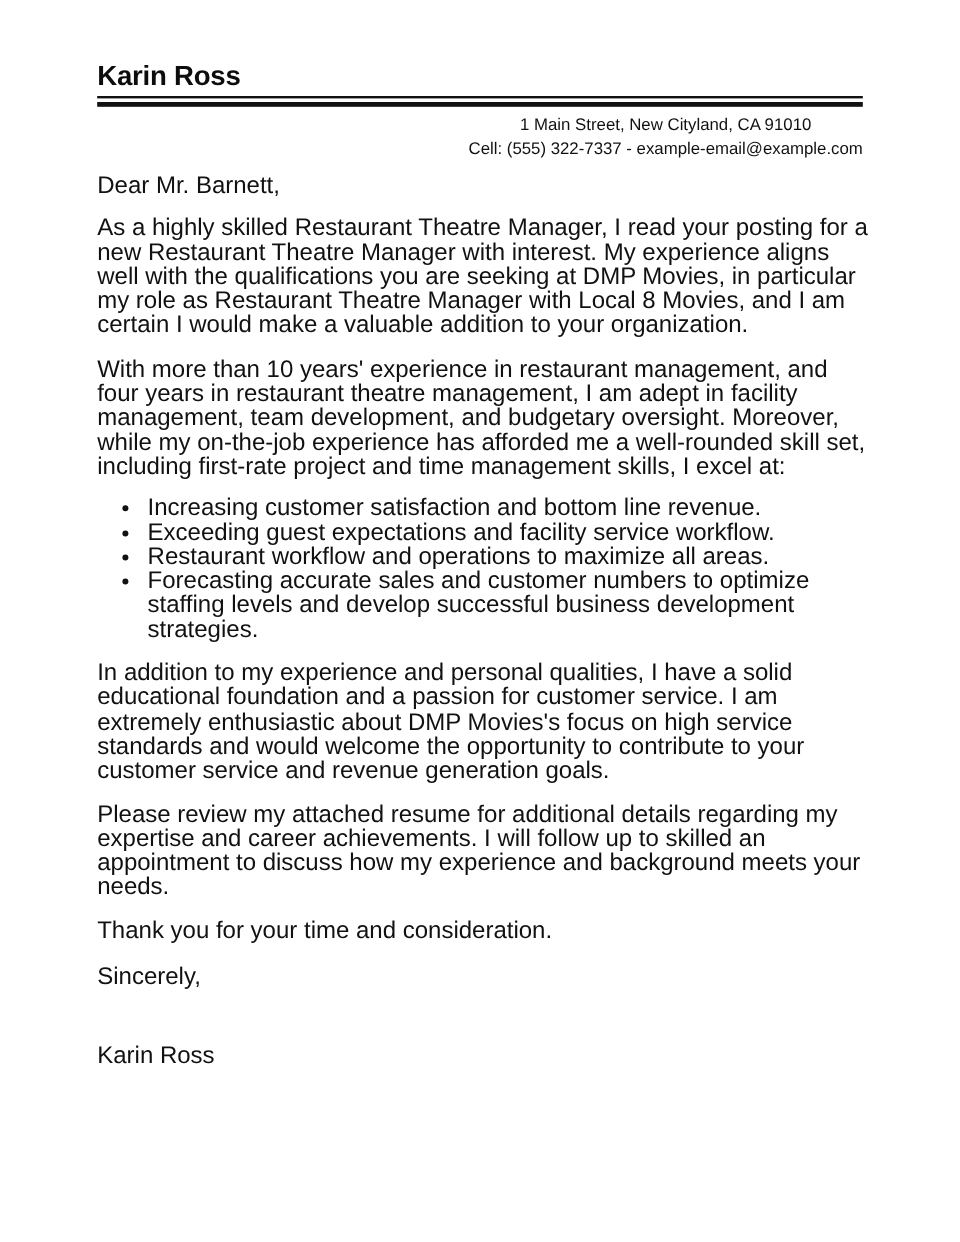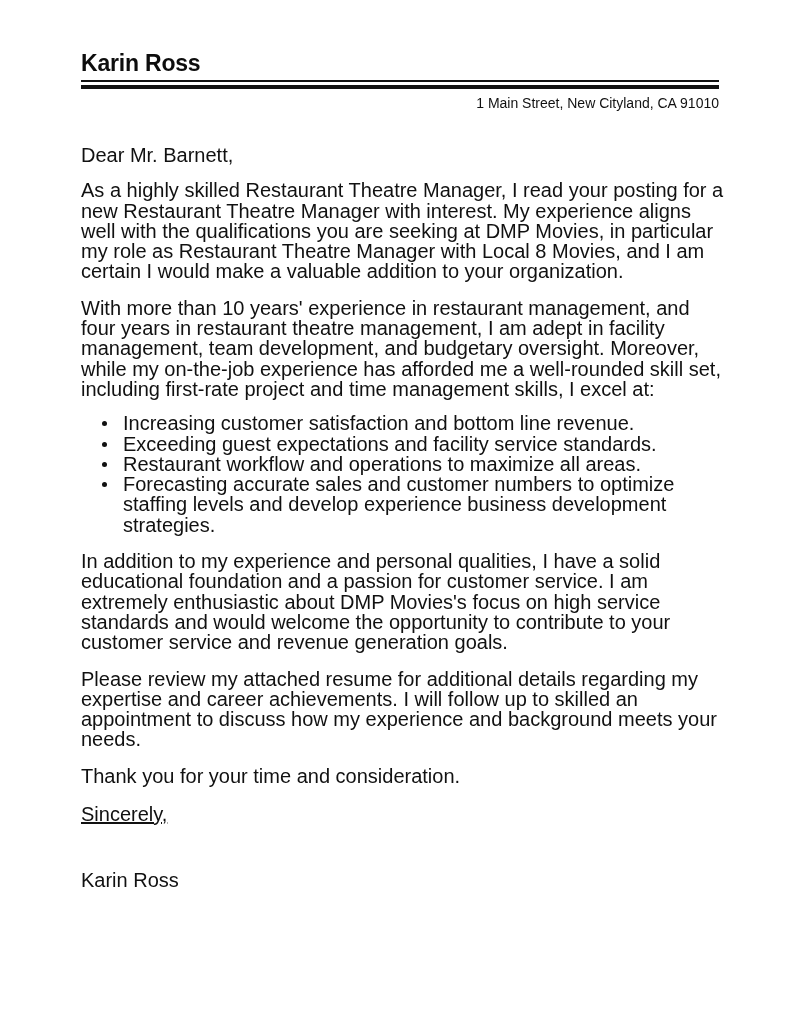--- a/index.html
+++ b/index.html
@@ -12,44 +12,45 @@
     .rule-thick { position: absolute; left: 81px; top: 85px; width: 638px; height: 4px; background: #111; }
     .contact { position: absolute; right: 81px; top: 94px; text-align: center; font-size: 14px; line-height: 19.5px; }
     .contact div { white-space: nowrap; }
     .body { position: absolute; left: 81px; top: 145px; width: 645px; font-size: 20px; line-height: 20.3px; }
     .body p { margin: 0 0 16px 0; }
     .salutation { margin-bottom: 15px !important; }
     ul.skills { margin: 0 0 16px 0; padding: 0; list-style: none; }
     ul.skills li { position: relative; padding-left: 42px; }
     ul.skills li .bullet { position: absolute; left: 21px; top: 8px; width: 5px; height: 5px; border-radius: 50%; background: #111; }
     .closing { margin-bottom: 18px !important; }
-    .signoff { margin-bottom: 46px !important; text-decoration: underline; }
+    .signoff { margin-bottom: 46px !important; }
   </style>
 </head>
 <body>
 
 <div class="page">
   <h1 class="name">Karin Ross</h1>
   <div class="rule-thin"></div>
   <div class="rule-thick"></div>
 
   <div class="contact">
     <div>1 Main Street, New Cityland, CA 91010</div>
+    <div>Cell: (555) 322-7337 - example-email@example.com</div>
   </div>
 
   <div class="body">
     <p class="salutation">Dear Mr. Barnett,</p>
     <p>As a highly skilled Restaurant Theatre Manager, I read your posting for a new Restaurant Theatre Manager with interest. My experience aligns well with the qualifications you are seeking at DMP Movies, in particular my role as Restaurant Theatre Manager with Local 8 Movies, and I am certain I would make a valuable addition to your organization.</p>
     <p style="margin-bottom:14px">With more than 10 years' experience in restaurant management, and four years in restaurant theatre management, I am adept in facility management, team development, and budgetary oversight. Moreover, while my on-the-job experience has afforded me a well-rounded skill set, including first-rate project and time management skills, I excel at:</p>
 
     <ul class="skills">
       <li><span class="bullet"></span><span>Increasing customer satisfaction and bottom line revenue.</span></li>
-      <li><span class="bullet"></span><span>Exceeding guest expectations and facility service standards.</span></li>
+      <li><span class="bullet"></span><span>Exceeding guest expectations and facility service workflow.</span></li>
       <li><span class="bullet"></span><span>Restaurant workflow and operations to maximize all areas.</span></li>
-      <li><span class="bullet"></span><span>Forecasting accurate sales and customer numbers to optimize staffing levels and develop experience business development strategies.</span></li>
+      <li><span class="bullet"></span><span>Forecasting accurate sales and customer numbers to optimize staffing levels and develop successful business development strategies.</span></li>
     </ul>
 
     <p>In addition to my experience and personal qualities, I have a solid educational foundation and a passion for customer service. I am extremely enthusiastic about DMP Movies's focus on high service standards and would welcome the opportunity to contribute to your customer service and revenue generation goals.</p>
     <p>Please review my attached resume for additional details regarding my expertise and career achievements. I will follow up to skilled an appointment to discuss how my experience and background meets your needs.</p>
     <p class="closing">Thank you for your time and consideration.</p>
     <p class="signoff">Sincerely,</p>
     <p>Karin Ross</p>
   </div>
 </div>
 

